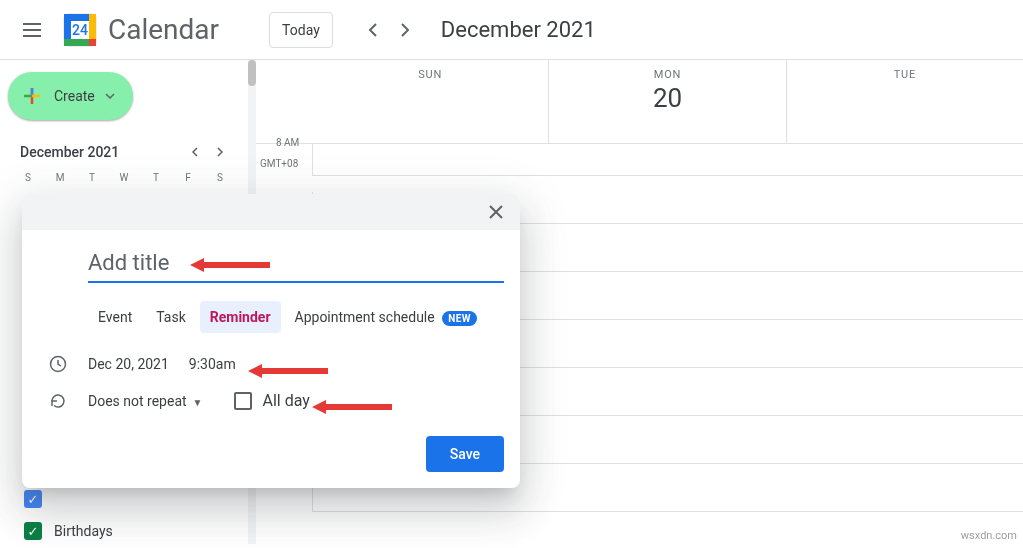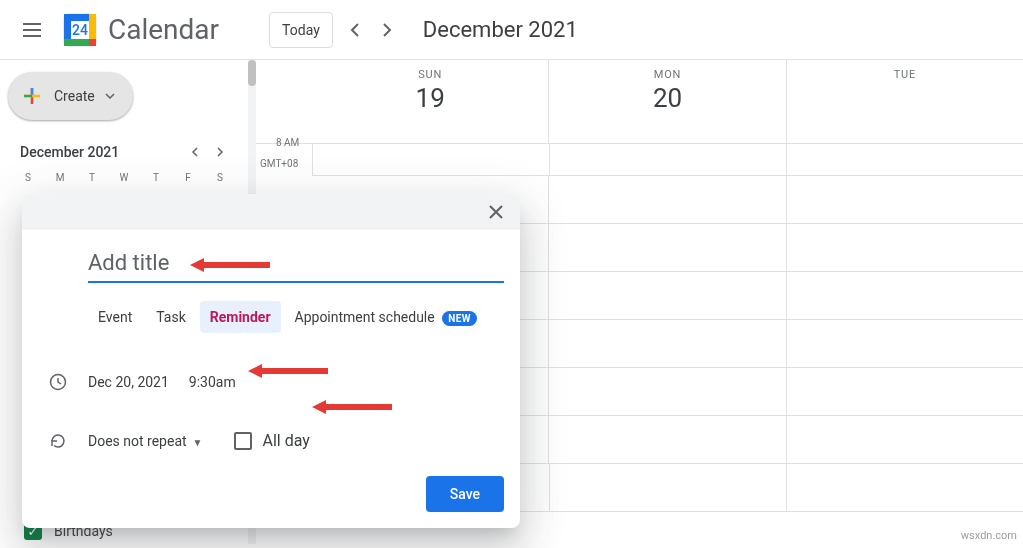--- a/index.html
+++ b/index.html
@@ -4,27 +4,27 @@
 <style>
 * { box-sizing: border-box; margin: 0; padding: 0; font-family: 'Google Sans', Roboto, Arial, sans-serif; }
 body { width: 1023px; height: 548px; overflow: hidden; background: #fff; position: relative; color: #3c4043; }
 
 .header { height: 60px; display: flex; align-items: center; padding: 0 8px; border-bottom: 1px solid #e0e0e0; }
 .menu-btn { width: 48px; height: 48px; display: flex; align-items: center; justify-content: center; border-radius: 50%; cursor: pointer; }
 .menu-icon { width: 18px; height: 14px; display: flex; flex-direction: column; justify-content: space-between; }
 .menu-icon span { height: 2px; background: #5f6368; }
 .logo-box { width: 40px; height: 40px; position: relative; margin-left: 4px; margin-right: 8px; }
 .app-title { font-size: 28px; color: #5f6368; font-weight: 400; margin-right: 50px; }
-.today-btn { height: 36px; padding: 0 12px; border: 1px solid #dadce0; border-radius: 4px; background: #fff; font-size: 14px; color: #3c4043; cursor: pointer; margin-right: 6px; }
+.today-btn { height: 36px; padding: 0 12px; border: 1px solid #dadce0; border-radius: 4px; background: #fff; font-size: 14px; color: #3c4043; cursor: pointer; margin-right: 24px; }
 .nav-arrow { width: 32px; height: 32px; display: flex; align-items: center; justify-content: center; cursor: pointer; color: #5f6368; font-size: 18px; border-radius: 50%; }
 .month-title { font-size: 22px; color: #3c4043; font-weight: 400; margin-left: 20px; }
 
 .main { display: flex; height: calc(100% - 64px); }
 .sidebar { width: 248px; padding: 12px 8px 0 8px; flex-shrink: 0; }
-.create-btn { height: 48px; padding: 0 18px 0 12px; border: none; border-radius: 24px; background: #e5e5e5; box-shadow: 0 1px 3px rgba(0,0,0,0.12), 0 1px 2px rgba(0,0,0,0.24); display: flex; align-items: center; gap: 10px; cursor: pointer; font-size: 14px; color: #3c4043; margin-bottom: 16px; }
+.create-btn { height: 48px; padding: 0 18px 0 12px; border: none; border-radius: 24px; background: #86efac; box-shadow: 0 1px 3px rgba(0,0,0,0.12), 0 1px 2px rgba(0,0,0,0.24); display: flex; align-items: center; gap: 10px; cursor: pointer; font-size: 14px; color: #3c4043; margin-bottom: 16px; }
 .plus-icon { width: 24px; height: 24px; }
 .mini-header { display: flex; align-items: center; justify-content: space-between; padding: 4px 8px 8px 12px; }
 .mini-month { font-size: 14px; color: #3c4043; font-weight: 500; }
 .mini-navs { display: flex; gap: 2px; }
 .mini-nav { width: 24px; height: 24px; display: flex; align-items: center; justify-content: center; cursor: pointer; color: #5f6368; border-radius: 50%; font-size: 14px; }
 .mini-dow { display: flex; padding: 0 4px; }
 .mini-dow span { flex: 1; text-align: center; font-size: 10px; color: #70757a; }
 
 .calendars { margin-top: 300px; padding-left: 16px; }
 .cal-item { display: flex; align-items: center; gap: 12px; height: 32px; font-size: 14px; }
@@ -36,41 +36,41 @@
 .scroll-thumb { width: 8px; height: 26px; background: #c0c0c0; border-radius: 4px; position: absolute; top: 0; }
 
 .grid-area { flex: 1; overflow: hidden; position: relative; }
 .tz { font-size: 10px; color: #70757a; position: absolute; left: 4px; top: 98px; }
 .day-headers { display: flex; height: 84px; border-bottom: 1px solid #e0e0e0; padding-left: 56px; }
 .day-col { flex: 1; text-align: center; padding-top: 8px; border-left: 1px solid #e0e0e0; }
 .day-col:first-child { border-left: none; }
 .dow { font-size: 11px; color: #70757a; letter-spacing: 0.8px; }
 .dnum { font-size: 26px; color: #3c4043; margin-top: 2px; font-weight: 400; }
 .time-grid { padding-left: 56px; position: relative; }
-.time-row { height: 48px; border-bottom: 1px solid #e0e0e0; display: flex; position: relative; }
+.time-row { height: 48px; border-bottom: 1px solid #e0e0e0; display: flex; position: relative; flex-direction: column; }
 .time-row.first { height: 32px; }
 .time-label { position: absolute; left: -36px; top: -7px; font-size: 10px; color: #70757a; }
 .grid-col { flex: 1; border-left: 1px solid #e0e0e0; }
 .grid-col:first-child { border-left: none; }
 
 .event-chip { position: absolute; left: 290px; top: 203px; width: 200px; height: 22px; background: #3f51b5; border-radius: 4px; color: #fff; font-size: 12px; display: flex; align-items: center; padding: 0 8px; gap: 6px; z-index: 5; }
 .hand-icon { font-size: 11px; }
 
 .modal { position: absolute; left: 22px; top: 194px; width: 498px; background: #fff; border-radius: 8px; box-shadow: 0 24px 38px 3px rgba(60,64,67,0.16), 0 9px 46px 8px rgba(60,64,67,0.1), 0 11px 15px -7px rgba(60,64,67,0.2); z-index: 10; padding-bottom: 16px; }
 .modal-header { height: 36px; background: #f1f3f4; border-radius: 8px 8px 0 0; display: flex; justify-content: flex-end; align-items: center; padding-right: 10px; }
 .close-btn { width: 28px; height: 28px; display: flex; align-items: center; justify-content: center; cursor: pointer; color: #5f6368; font-size: 20px; border-radius: 50%; }
 .modal-body { padding: 16px 16px 0 20px; }
 .title-row { padding-left: 46px; margin-bottom: 18px; }
 .title-input { width: 100%; border: none; border-bottom: 2px solid #1a73e8; font-size: 22px; padding: 4px 0 6px 0; outline: none; color: #3c4043; }
 .title-input::placeholder { color: #5f6368; }
 .tabs { display: flex; align-items: center; gap: 4px; padding-left: 46px; margin-bottom: 22px; }
 .tab { padding: 8px 10px; font-size: 14px; color: #3c4043; cursor: pointer; border-radius: 4px; }
 .tab.active { background: #e8f0fe; color: #be185d; font-weight: 700; }
 .badge { background: #1a73e8; color: #fff; font-size: 10px; font-weight: 700; padding: 2px 6px; border-radius: 9px; margin-left: 4px; letter-spacing: 0.5px; }
-.form-row { display: flex; align-items: center; gap: 20px; margin-bottom: 18px; padding-left: 6px; margin-top: 40px; }
+.form-row { display: flex; align-items: center; gap: 20px; margin-bottom: 18px; padding-left: 6px; }
 .row-icon { width: 20px; color: #5f6368; display: flex; justify-content: center; }
 .date-text, .time-text, .repeat-text { font-size: 14px; color: #3c4043; cursor: pointer; }
 .allday { display: flex; align-items: center; gap: 10px; margin-left: 12px; }
 .checkbox { width: 18px; height: 18px; border: 2px solid #5f6368; border-radius: 2px; cursor: pointer; }
 .dropdown-caret { font-size: 10px; color: #5f6368; margin-left: 2px; }
 .modal-footer { display: flex; justify-content: flex-end; padding: 8px 16px 0 0; }
 .save-btn { background: #1a73e8; color: #fff; border: none; padding: 10px 24px; border-radius: 4px; font-size: 14px; font-weight: 500; cursor: pointer; }
 
 .arrow-annot { position: absolute; z-index: 20; display: flex; align-items: center; }
 .arrow-shaft { height: 6px; background: #e53935; }
@@ -167,21 +167,20 @@
 
   <div class="scroll-col">
     <div class="scroll-thumb"></div>
   </div>
 
   <div class="grid-area">
     <div class="tz">GMT+08</div>
     <div class="day-headers">
       <div class="day-col">
         <div class="dow">SUN</div>
-        <div class="dnum">19</div>
       </div>
       <div class="day-col">
         <div class="dow">MON</div>
         <div class="dnum">20</div>
       </div>
       <div class="day-col">
         <div class="dow">TUE</div>
       </div>
     </div>
     <div class="time-grid">

